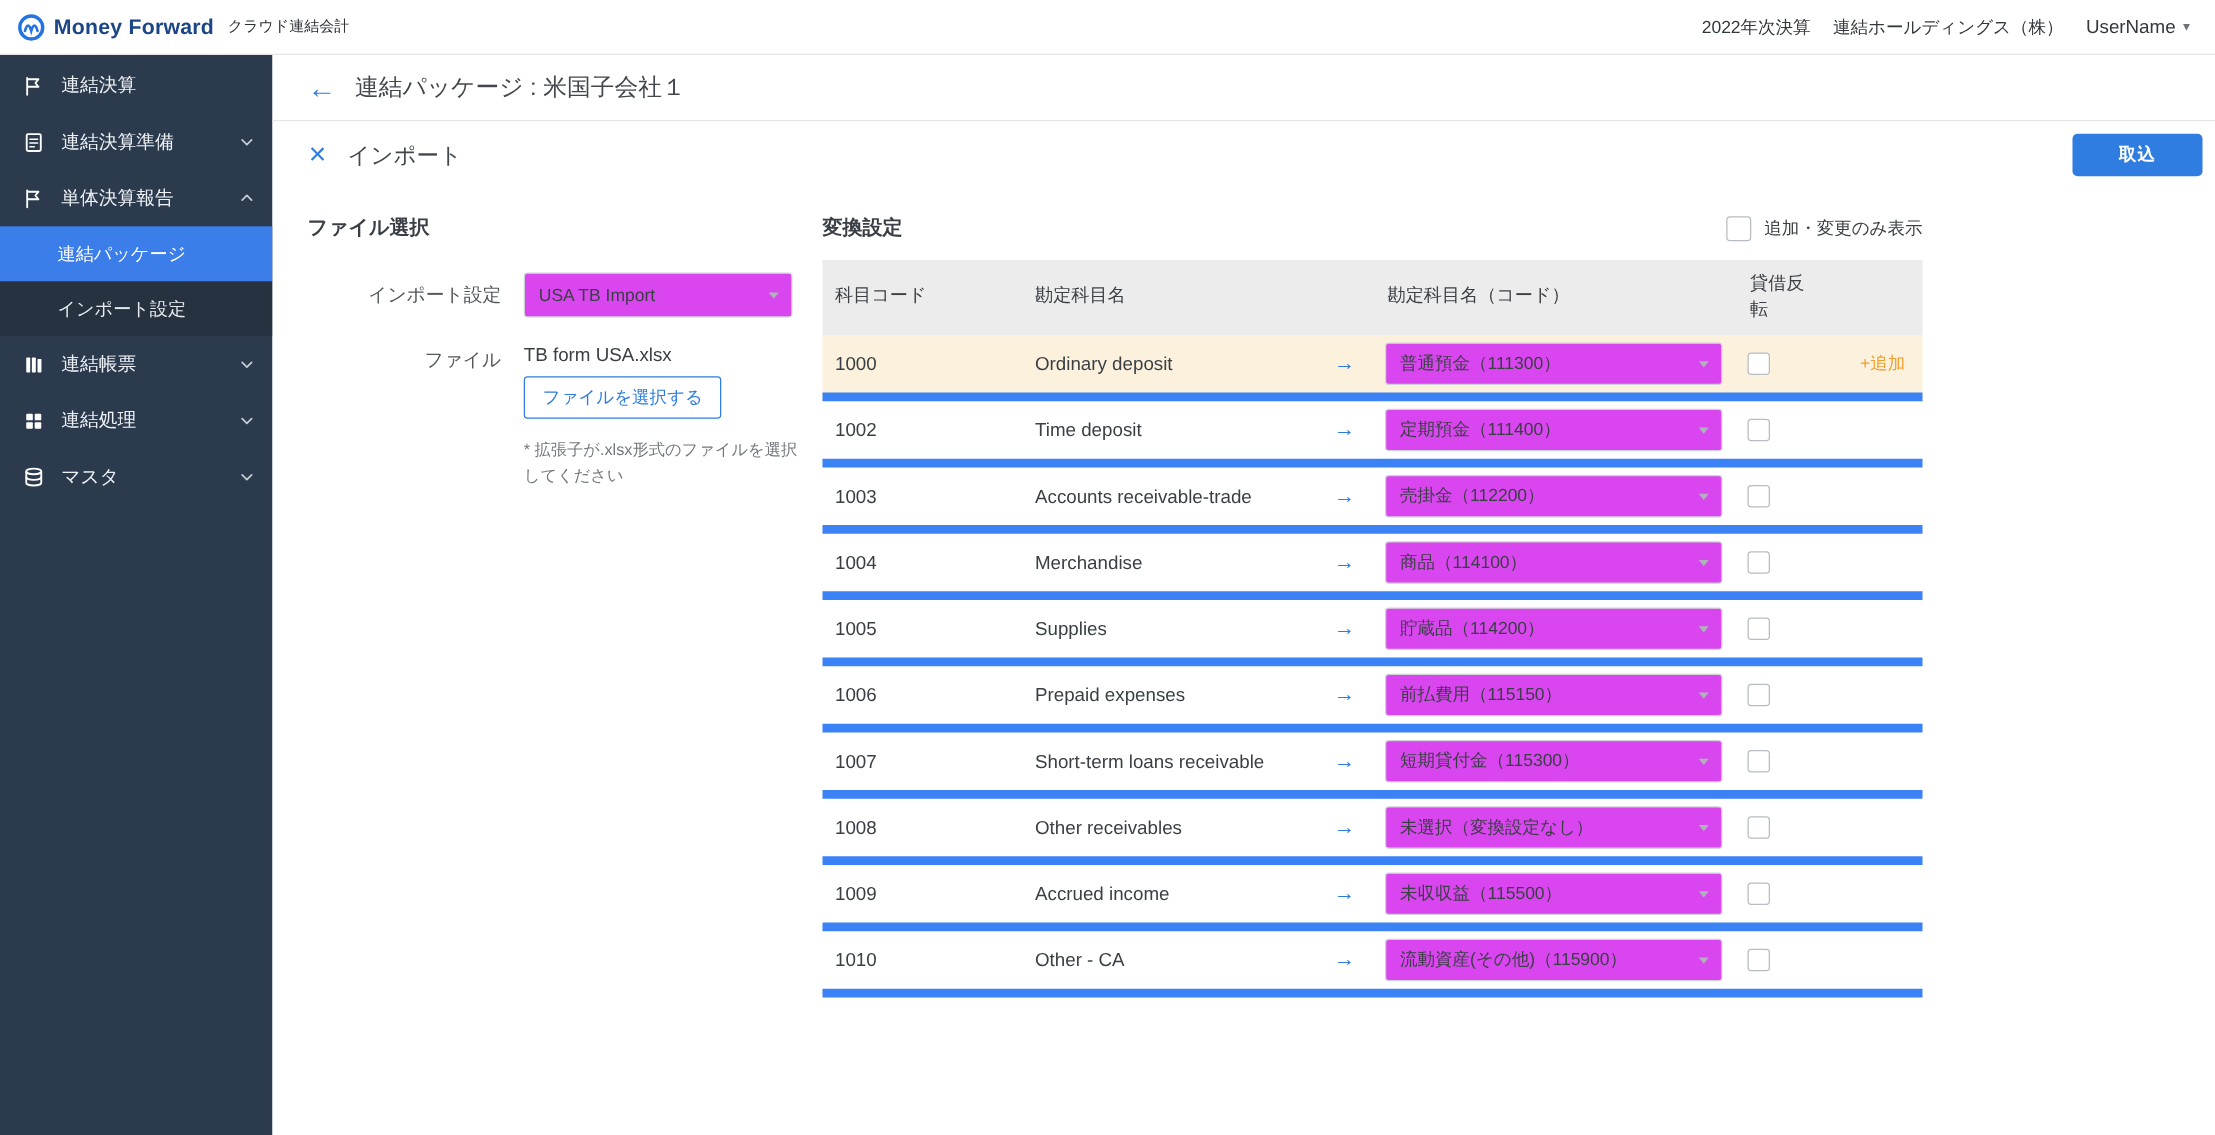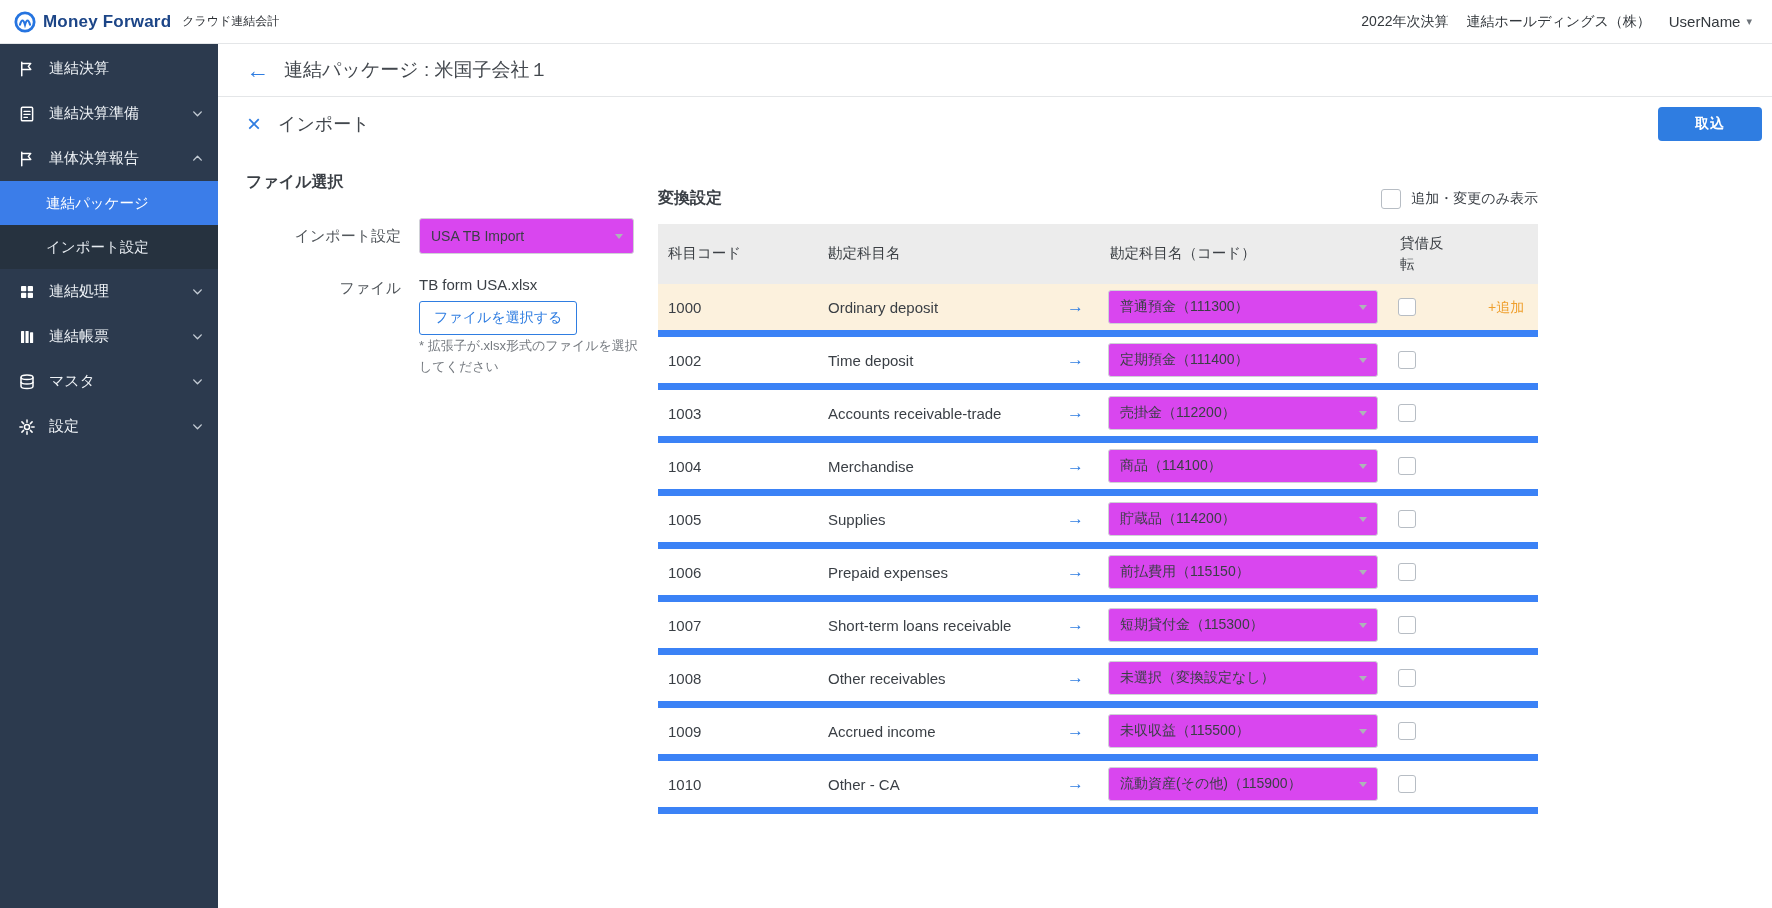--- a/index.html
+++ b/index.html
@@ -76,24 +76,24 @@
     position:absolute; right:10px; top:50%; margin-top:-2px;
     width:0; height:0; border-left:4.5px solid transparent; border-right:4.5px solid transparent;
     border-top:5px solid #aeb3b9;
   }
   .file-name { font-size:15px; color:#3a3f45; margin-bottom:8px; }
   .choose-file-btn {
     height:34px; padding:0 14px; background:#fff; color:var(--accent,#2F7DE1);
     border:1px solid var(--accent,#2F7DE1); border-radius:3px; font-size:14px;
     font-family:inherit; cursor:pointer;
   }
-  .file-hint { margin-top:1px; width:220px; font-size:13px; line-height:1.6; color:#74797f; }
+  .file-hint { margin-top:15px; width:220px; font-size:13px; line-height:1.6; color:#74797f; }
 
   
-  .conv-panel { width:880px; flex:none;margin-top:16px; }
+  .conv-panel { width:880px; flex:none; }
   .conv-head { display:flex; align-items:center; justify-content:space-between; margin-bottom:15px; }
   .filter-check { display:flex; align-items:center; gap:10px; cursor:pointer; }
   .filter-check .label { font-size:14px; color:#3a3f45; }
   .checkbox {
     width:18px; height:18px; background:#fff; border:1px solid #b7bdc4; border-radius:3px;
     display:inline-block; flex:none; cursor:pointer;
   }
   .checkbox.lg { width:20px; height:20px; }
 
   .table { width:100%; }
@@ -189,43 +189,43 @@
         <span>連結パッケージ</span>
       </div>
       <div class="subnav-item">
         <span>インポート設定</span>
       </div>
     </div>
 
     <div class="nav-item">
       <span class="nav-icon">
         <svg width="18" height="18" viewBox="0 0 24 24">
+            <rect x="4" y="4" width="4.2" height="16" rx="0.8" fill="#fff"></rect>
+            <rect x="10" y="4" width="4.2" height="16" rx="0.8" fill="#fff"></rect>
+            <rect x="16" y="5.5" width="4.2" height="14.5" rx="0.8" fill="#fff"></rect>
+          </svg>
+      </span>
+      <span class="nav-label">連結帳票</span>
+      <span class="nav-chevron">
+        <svg width="13" height="13" viewBox="0 0 24 24">
+            <path d="M5 9l7 7 7-7" fill="none" stroke="#c3cbd4" stroke-width="2.6" stroke-linecap="round" stroke-linejoin="round"></path>
+          </svg>
+      </span>
+    </div>
+
+    <div class="nav-item">
+      <span class="nav-icon">
+        <svg width="18" height="18" viewBox="0 0 24 24">
             <rect x="4" y="4" width="7" height="7" rx="1" fill="#fff"></rect>
             <rect x="13" y="4" width="7" height="7" rx="1" fill="#fff"></rect>
             <rect x="4" y="13" width="7" height="7" rx="1" fill="#fff"></rect>
             <rect x="13" y="13" width="7" height="7" rx="1" fill="#fff"></rect>
           </svg>
       </span>
       <span class="nav-label">連結処理</span>
-      <span class="nav-chevron">
-        <svg width="13" height="13" viewBox="0 0 24 24">
-            <path d="M5 9l7 7 7-7" fill="none" stroke="#c3cbd4" stroke-width="2.6" stroke-linecap="round" stroke-linejoin="round"></path>
-          </svg>
-      </span>
-    </div>
-
-    <div class="nav-item">
-      <span class="nav-icon">
-        <svg width="18" height="18" viewBox="0 0 24 24">
-            <rect x="4" y="4" width="4.2" height="16" rx="0.8" fill="#fff"></rect>
-            <rect x="10" y="4" width="4.2" height="16" rx="0.8" fill="#fff"></rect>
-            <rect x="16" y="5.5" width="4.2" height="14.5" rx="0.8" fill="#fff"></rect>
-          </svg>
-      </span>
-      <span class="nav-label">連結帳票</span>
       <span class="nav-chevron">
         <svg width="13" height="13" viewBox="0 0 24 24">
             <path d="M5 9l7 7 7-7" fill="none" stroke="#c3cbd4" stroke-width="2.6" stroke-linecap="round" stroke-linejoin="round"></path>
           </svg>
       </span>
     </div>
 
     <div class="nav-item">
       <span class="nav-icon">
         <svg width="18" height="18" viewBox="0 0 24 24">
@@ -235,34 +235,20 @@
           </svg>
       </span>
       <span class="nav-label">マスタ</span>
       <span class="nav-chevron">
         <svg width="13" height="13" viewBox="0 0 24 24">
             <path d="M5 9l7 7 7-7" fill="none" stroke="#c3cbd4" stroke-width="2.6" stroke-linecap="round" stroke-linejoin="round"></path>
           </svg>
       </span>
     </div>
 
-    <div class="nav-item">
-      <span class="nav-icon">
-        <svg width="18" height="18" viewBox="0 0 24 24">
-            <circle cx="12" cy="12" r="3.4" fill="none" stroke="#fff" stroke-width="2"></circle>
-            <path d="M12 2.5v3.2M12 18.3v3.2M2.5 12h3.2M18.3 12h3.2M5.2 5.2l2.3 2.3M16.5 16.5l2.3 2.3M18.8 5.2l-2.3 2.3M7.5 16.5l-2.3 2.3" stroke="#fff" stroke-width="2" stroke-linecap="round"></path>
-          </svg>
-      </span>
-      <span class="nav-label">設定</span>
-      <span class="nav-chevron">
-        <svg width="13" height="13" viewBox="0 0 24 24">
-            <path d="M5 9l7 7 7-7" fill="none" stroke="#c3cbd4" stroke-width="2.6" stroke-linecap="round" stroke-linejoin="round"></path>
-          </svg>
-      </span>
-    </div>
 
   </aside>
 
   <main class="main">
 
     <div class="page-header">
       <span class="back-btn">←</span>
       <h1 class="page-title">連結パッケージ : 米国子会社１</h1>
     </div>
 

